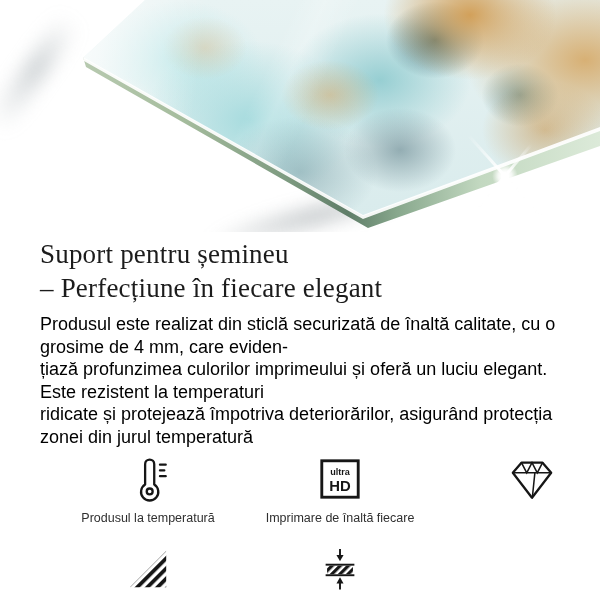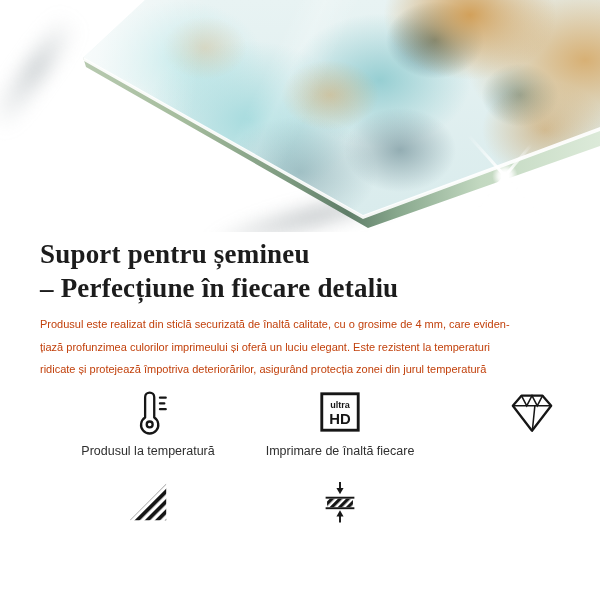--- a/index.html
+++ b/index.html
@@ -65,25 +65,25 @@
     background:radial-gradient(circle, #ffffff 0 20%, rgba(255,255,255,0.8) 38%, rgba(255,255,255,0) 70%);
   }
   .sparkle .dot {
     position:absolute; left:20px; top:18px; width:6px; height:6px; border-radius:50%;
     background:radial-gradient(circle,#fff 0 30%, rgba(255,255,255,0) 75%);
   }
 
   
   .content { padding:5px 40px 0 40px; }
   .title {
-    margin:0; font-family:"Liberation Serif","DejaVu Serif",serif; font-weight:700;
+    margin:0; font-family:"Liberation Serif","DejaVu Serif",serif; font-weight:400;
     font-size:27px; line-height:34px; color:#1c1c1c; letter-spacing:0.2px;
   }
   .title span { display:block; }
-  .intro { margin-top:8px; font-size:11px; line-height:22.5px; color:#c2410c; }
+  .intro { margin-top:8px; font-size:18px; line-height:22.5px; color:#000000; }
 
   
   .features {
     margin:8px 12px 0 12px;
     display:grid; grid-template-columns:repeat(3,192px);
     row-gap:20px; justify-items:center;
   }
   .feature { text-align:center; }
   .ficon { height:46px; display:flex; justify-content:center; }
   .ficon svg { display:block; }
@@ -107,21 +107,21 @@
     <div class="arm arm-a"></div>
     <div class="arm arm-b"></div>
     <div class="core"></div>
     <div class="dot"></div>
   </div>
 </div>
 
 <div class="content">
   <h1 class="title">
     <span>Suport pentru șemineu</span>
-    <span>– Perfecțiune în fiecare detaliu</span>
+    <span>– Perfecțiune în fiecare elegant</span>
   </h1>
   <div class="intro">
     <div>Produsul este realizat din sticlă securizată de înaltă calitate, cu o grosime de 4 mm, care eviden-</div>
     <div>țiază profunzimea culorilor imprimeului și oferă un luciu elegant. Este rezistent la temperaturi</div>
     <div>ridicate și protejează împotriva deteriorărilor, asigurând protecția zonei din jurul temperatură</div>
   </div>
 
   <div class="features">
 
     <div class="feature">

